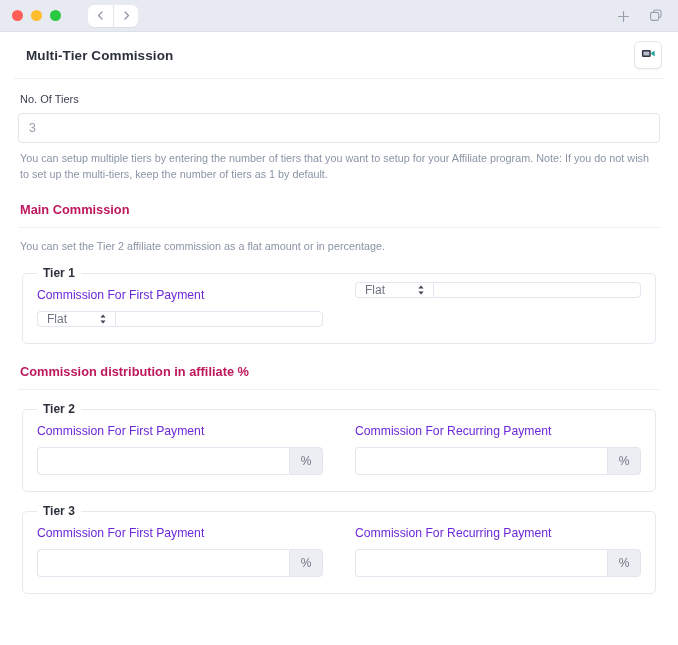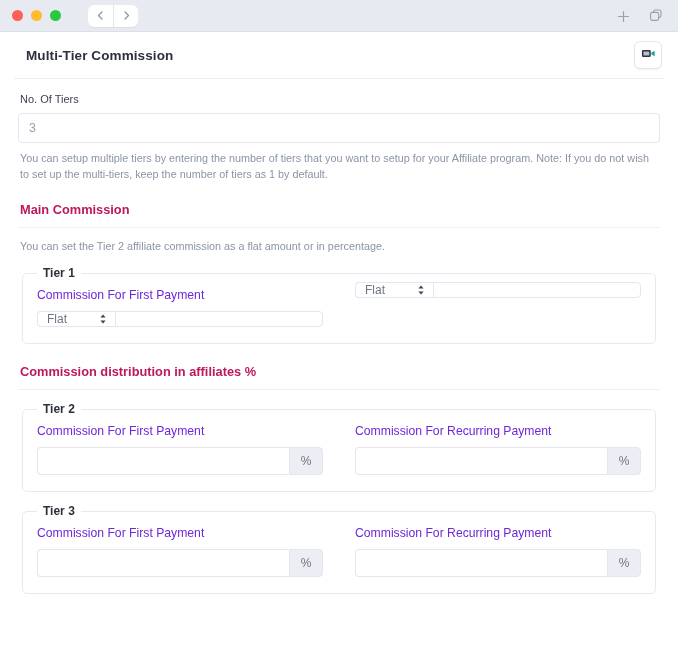--- a/index.html
+++ b/index.html
@@ -365,21 +365,21 @@
               </svg>
             </span>
           </div>
           <input class="combo-input" type="text" value="" style="">
         </div>
       </div>
     </div>
   </fieldset>
 
   
-  <div class="section-title">Commission distribution in affiliates %</div>
+  <div class="section-title">Commission distribution in affiliate %</div>
   <div class="section-rule"></div>
 
   <fieldset class="tier">
     <legend>Tier 2</legend>
     <div class="row">
       <div class="col">
         <div class="col-label">Commission For First Payment</div>
         <div class="pctgroup">
           <input type="text" value="" style="">
           <span class="addon">%</span>

